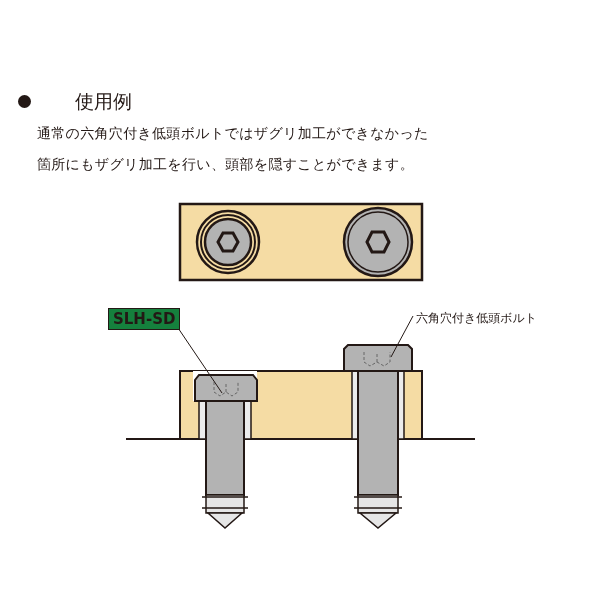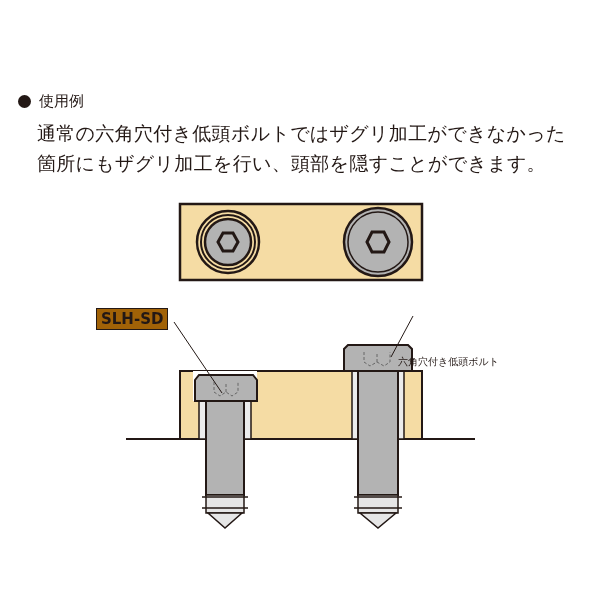--- a/index.html
+++ b/index.html
@@ -1,26 +1,26 @@
 <!DOCTYPE html>
 <html><head>
 <meta charset="utf-8">
 <style>
   html, body { margin:0; padding:0; background:#ffffff; }
   body { width:600px; height:600px; position:relative; overflow:hidden;
          font-family:"DejaVu Sans", sans-serif; color:#231815; }
-  .heading { position:absolute; left:18px; top:90px; font-size:15px; line-height:22px; display:flex; align-items:center; }
+  .heading { position:absolute; left:18px; top:90px; font-size:19px; line-height:22px; display:flex; align-items:center;gap:36px; }
   .bullet { display:inline-block; width:13px; height:13px; border-radius:50%; background:#231815; margin-right:8px; }
-  .body-line { position:absolute; left:37px; font-size:19px; line-height:22px; white-space:nowrap; letter-spacing:0.3px; }
+  .body-line { position:absolute; left:37px; font-size:14px; line-height:22px; white-space:nowrap; letter-spacing:0.3px; }
   .line1 { top:122px; }
   .line2 { top:154px;font-family:Liberation Mono, monospace; }
   .diagram { position:absolute; left:0; top:0; width:600px; height:600px; }
-  .label-box { position:absolute; left:96px; top:308px; border:1.5px solid #231815; background:#a16207;
+  .label-box { position:absolute; left:108px; top:308px; border:1.5px solid #231815; background:#15803d;
                font-weight:bold; font-size:15px; line-height:18px; padding:1px 4px; }
-  .label-right { position:absolute; left:398px; top:309px; font-size:10px; line-height:18px; white-space:nowrap;margin-top:44px; }
+  .label-right { position:absolute; left:416px; top:309px; font-size:12px; line-height:18px; white-space:nowrap; }
 </style>
 </head>
 <body>
 
 <div class="heading">
   <span class="bullet"></span>
   <span>使用例</span>
 </div>
 <div class="body-line line1">通常の六角穴付き低頭ボルトではザグリ加工ができなかった</div>
 <div class="body-line line2">箇所にもザグリ加工を行い、頭部を隠すことができます。</div>

